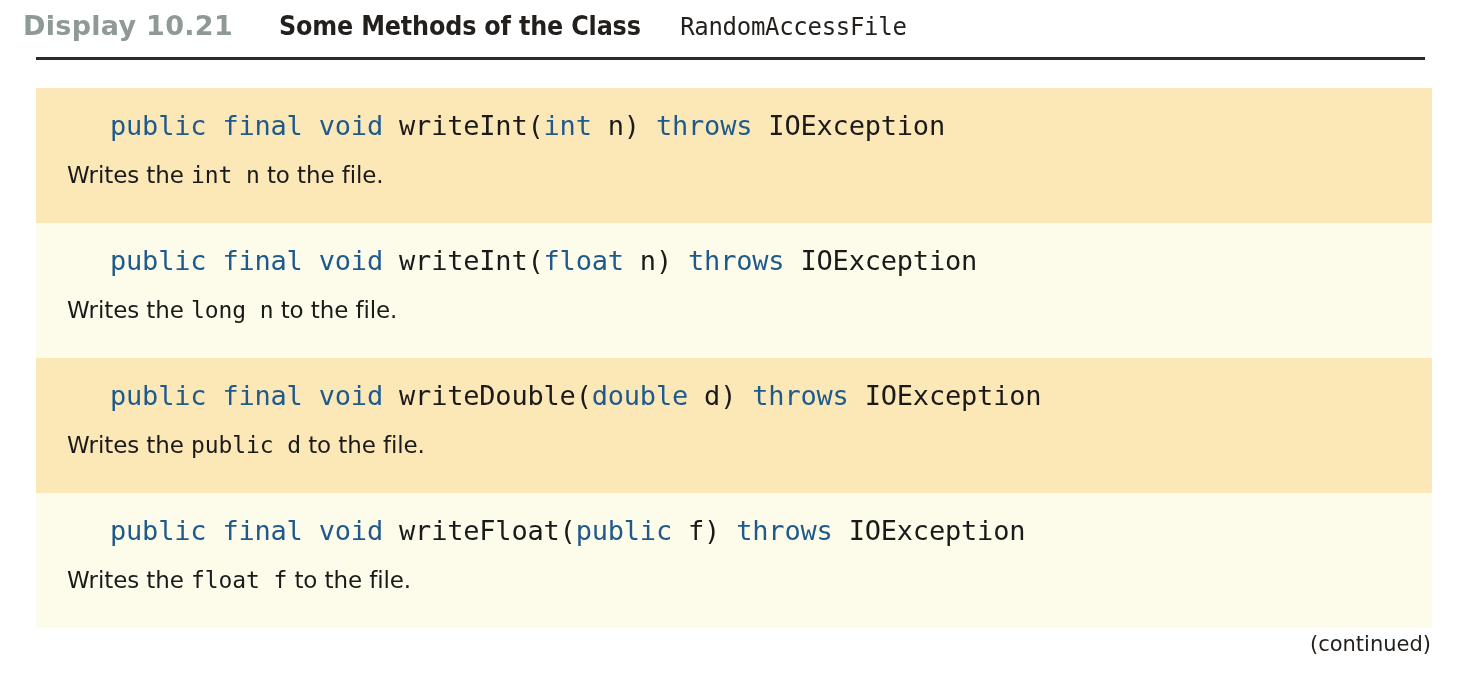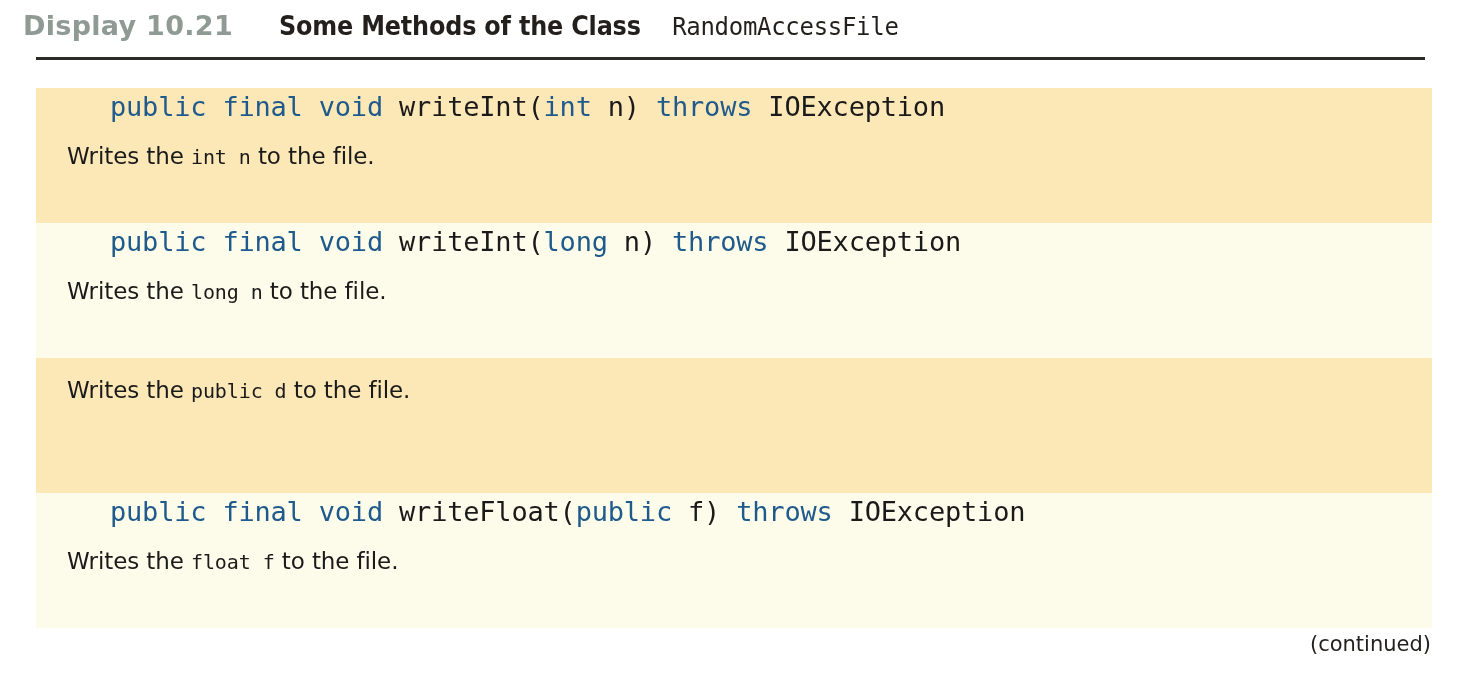--- a/index.html
+++ b/index.html
@@ -45,42 +45,42 @@
     font-weight: bold;
     font-size: 26px;
     letter-spacing: -0.2px;
     transform: scaleX(0.92);
     transform-origin: left center;
   }
   .title-code {
     color: #231f1c;
     font-family: "DejaVu Sans Mono", monospace;
     font-size: 24px;
-    margin-left: 0;
+    margin-left: 8px;
     letter-spacing: -0.3px;
   }
 
   .header-rule {
     position: absolute;
     left: 36px;
     top: 57px;
     width: 1389px;
     height: 3px;
     background: #2b2b28;
   }
 
   
   .methods-panel {
     position: absolute;
     left: 36px;
     top: 88px;
     width: 1396px;
   }
   .method-row {
-    padding: 1px 0 18px 0;
+    padding: 20px 0 18px 0;
     box-sizing: border-box;
     height: 135px;
   }
   .method-row.shade-dark  { background: #fce8b7; }
   .method-row.shade-light { background: #fdfbe9; }
 
   .signature {
     font-family: "DejaVu Sans Mono", monospace;
     font-size: 27px;
     line-height: 1.35;
@@ -95,21 +95,21 @@
     font-family: "DejaVu Sans", sans-serif;
     font-size: 23px;
     color: #1a1a1a;
     padding-left: 31px;
     margin-top: 18px;
     white-space: pre;
     letter-spacing: -0.1px;
   }
   .description .code {
     font-family: "DejaVu Sans Mono", monospace;
-    font-size: 20px;
+    font-size: 23px;
   }
 
   
   .continued {
     position: absolute;
     right: 38px;
     top: 632px;
     font-family: "DejaVu Sans", sans-serif;
     font-size: 21px;
     color: #231f1c;
@@ -128,24 +128,25 @@
 </div>
 
 <div class="header-rule"></div>
 
 <div class="methods-panel" id="methods-panel">
     <div class="method-row shade-dark">
       <div class="signature"><span class="kw">public final void</span> <span>writeInt</span><span>(</span><span class="kw">int</span><span> n</span><span>)</span> <span class="kw">throws</span> <span>IOException</span></div>
       <div class="description"><span>Writes the </span><span class="code">int n</span><span> to the file.</span></div>
     </div>
     <div class="method-row shade-light">
-      <div class="signature"><span class="kw">public final void</span> <span>writeInt</span><span>(</span><span class="kw">long</span><span> n</span><span>)</span> <span class="kw">throws</span> <span>IOException</span></div>
+      <div class="signature"><span class="kw">public final void</span> <span>writeInt</span><span>(</span><span class="kw">float</span><span> n</span><span>)</span> <span class="kw">throws</span> <span>IOException</span></div>
       <div class="description"><span>Writes the </span><span class="code">long n</span><span> to the file.</span></div>
     </div>
     <div class="method-row shade-dark">
+      <div class="signature"><span class="kw">public final void</span> <span>writeDouble</span><span>(</span><span class="kw">double</span><span> d</span><span>)</span> <span class="kw">throws</span> <span>IOException</span></div>
       <div class="description"><span>Writes the </span><span class="code">public d</span><span> to the file.</span></div>
     </div>
     <div class="method-row shade-light">
       <div class="signature"><span class="kw">public final void</span> <span>writeFloat</span><span>(</span><span class="kw">public</span><span> f</span><span>)</span> <span class="kw">throws</span> <span>IOException</span></div>
       <div class="description"><span>Writes the </span><span class="code">float f</span><span> to the file.</span></div>
     </div>
   </div>
 
 <div class="continued">(continued)</div>
 

